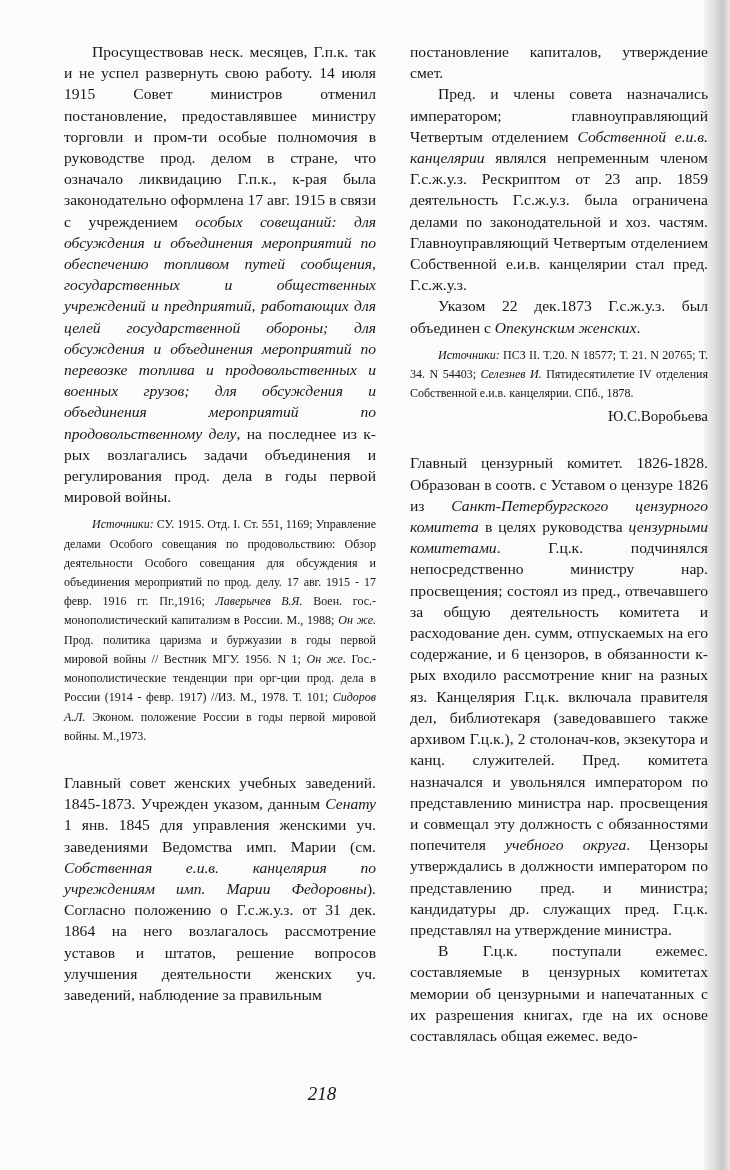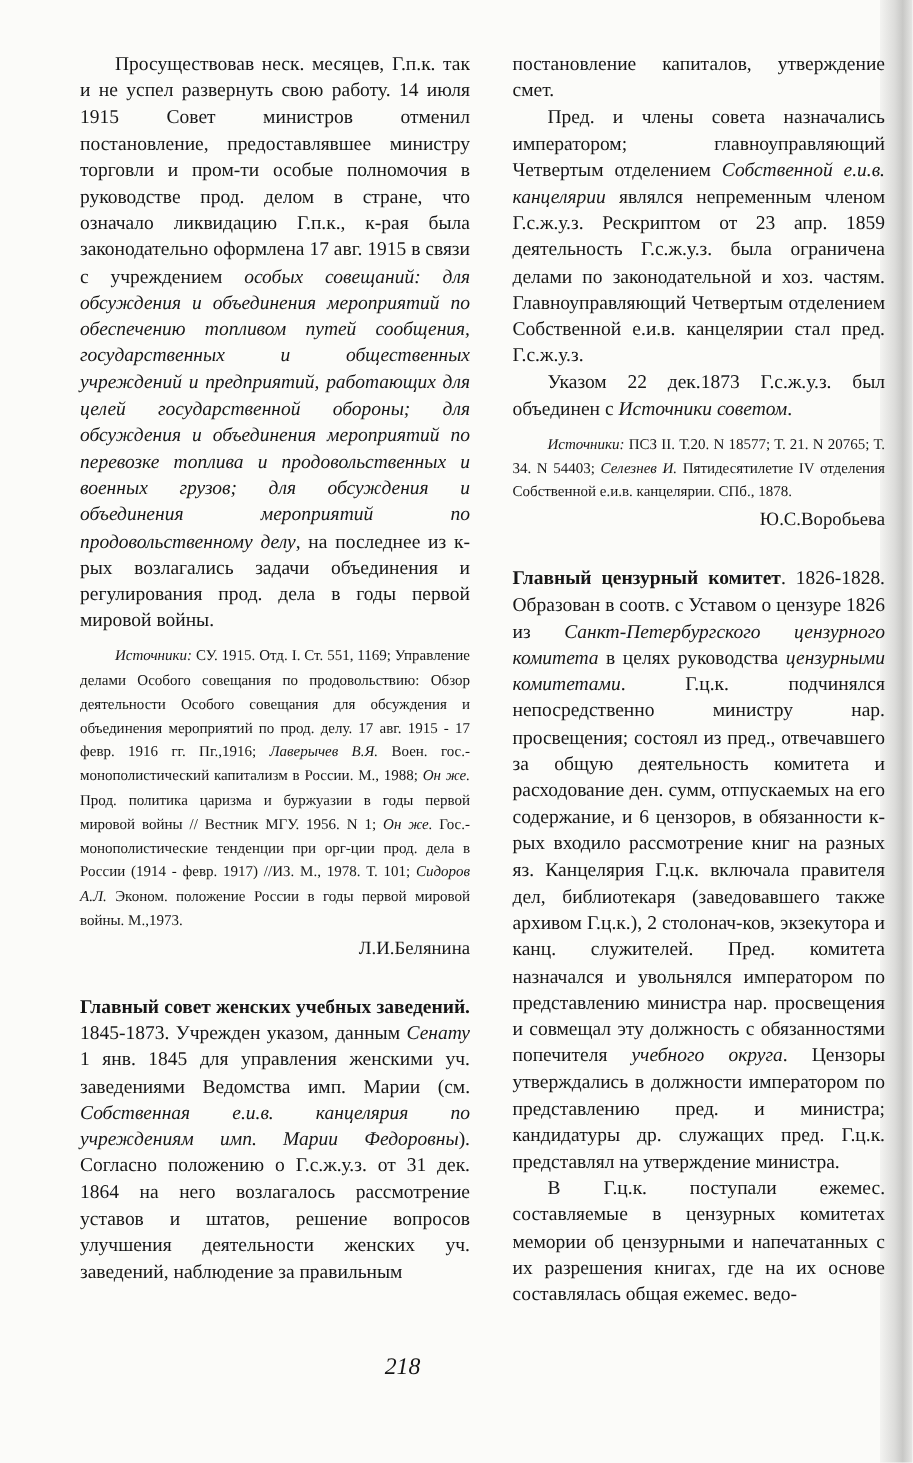--- a/index.html
+++ b/index.html
@@ -21,47 +21,46 @@
   }
   .col.left { left: 64px; width: 312px; }
   .col.right { left: 410px; width: 298px; }
   p { margin: 0; }
   .indent { text-indent: 28px; }
   .src { font-size: 12px; line-height: 19.2px; }
   .src.gap { margin-top: 8px; }
   .sig { text-align: right; font-size: 15px; line-height: 19px; margin-top: 4px; }
   .entry { margin-top: 26px; }
   i { font-style: italic; }
-  b { font-weight: bold; }
+  b { font-weight: normal; }
   .pageno {
     position: absolute; top: 1083px; left: 0; width: 644px;
     text-align: center; font-style: italic; font-size: 19px;
   }
 </style>
 </head>
 <body>
 
 <div class="edge"></div>
 
 <div class="col left">
   <p class="indent"><span>Просуществовав неск. месяцев, Г.п.к. так и не успел развернуть свою работу. 14 июля 1915 Совет министров отменил постановление, предоставлявшее министру торговли и пром-ти особые полномочия в руководстве прод. делом в стране, что означало ликвидацию Г.п.к., к-рая была законодательно оформлена 17 авг. 1915 в связи с учреждением </span><i>особых совещаний: для обсуждения и объединения мероприятий по обеспечению топливом путей сообщения, государственных и общественных учреждений и предприятий, работающих для целей государственной обороны; для обсуждения и объединения мероприятий по перевозке топлива и продовольственных и военных грузов; для обсуждения и объединения мероприятий по продовольственному делу</i><span>, на последнее из к-рых возлагались задачи объединения и регулирования прод. дела в годы первой мировой войны.</span></p>
 
   <p class="indent src gap"><i>Источники:</i><span> СУ. 1915. Отд. I. Ст. 551, 1169; Управление делами Особого совещания по продовольствию: Обзор деятельности Особого совещания для обсуждения и объединения мероприятий по прод. делу. 17 авг. 1915 - 17 февр. 1916 гг. Пг.,1916; </span><i>Лаверычев В.Я.</i><span> Воен. гос.-монополистический капитализм в России. М., 1988; </span><i>Он же.</i><span> Прод. политика царизма и буржуазии в годы первой мировой войны // Вестник МГУ. 1956. N 1; </span><i>Он же.</i><span> Гос.-монополистические тенденции при орг-ции прод. дела в России (1914 - февр. 1917) //ИЗ. М., 1978. Т. 101; </span><i>Сидоров А.Л.</i><span> Эконом. положение России в годы первой мировой войны. М.,1973.</span></p>
 
-  <p class="sig">Л.И.Белянина</p>
 
   <p class="entry"><b>Главный совет женских учебных заведений.</b><span> 1845-1873. Учрежден указом, данным </span><i>Сенату</i><span> 1 янв. 1845 для управления женскими уч. заведениями Ведомства имп. Марии (см. </span><i>Собственная е.и.в. канцелярия по учреждениям имп. Марии Федоровны</i><span>). Согласно положению о Г.с.ж.у.з. от 31 дек. 1864 на него возлагалось рассмотрение уставов и штатов, решение вопросов улучшения деятельности женских уч. заведений, наблюдение за правильным</span></p>
 </div>
 
 <div class="col right">
   <p>постановление капиталов, утверждение смет.</p>
 
   <p class="indent"><span>Пред. и члены совета назначались императором; главноуправляющий Четвертым отделением </span><i>Собственной е.и.в. канцелярии</i><span> являлся непременным членом Г.с.ж.у.з. Рескриптом от 23 апр. 1859 деятельность Г.с.ж.у.з. была ограничена делами по законодательной и хоз. частям. Главноуправляющий Четвертым отделением Собственной е.и.в. канцелярии стал пред. Г.с.ж.у.з.</span></p>
 
-  <p class="indent"><span>Указом 22 дек.1873 Г.с.ж.у.з. был объединен с </span><i>Источники советом</i><span>.</span></p>
+  <p class="indent"><span>Указом 22 дек.1873 Г.с.ж.у.з. был объединен с </span><i>Опекунским женских</i><span>.</span></p>
 
   <p class="indent src gap"><i>Источники:</i><span> ПСЗ II. Т.20. N 18577; Т. 21. N 20765; Т. 34. N 54403; </span><i>Селезнев И.</i><span> Пятидесятилетие IV отделения Собственной е.и.в. канцелярии. СПб., 1878.</span></p>
 
   <p class="sig">Ю.С.Воробьева</p>
 
   <p class="entry"><b>Главный цензурный комитет</b><span>. 1826-1828. Образован в соотв. с Уставом о цензуре 1826 из </span><i>Санкт-Петербургского цензурного комитета</i><span> в целях руководства </span><i>цензурными комитетами</i><span>. Г.ц.к. подчинялся непосредственно министру нар. просвещения; состоял из пред., отвечавшего за общую деятельность комитета и расходование ден. сумм, отпускаемых на его содержание, и 6 цензоров, в обязанности к-рых входило рассмотрение книг на разных яз. Канцелярия Г.ц.к. включала правителя дел, библиотекаря (заведовавшего также архивом Г.ц.к.), 2 столонач-ков, экзекутора и канц. служителей. Пред. комитета назначался и увольнялся императором по представлению министра нар. просвещения и совмещал эту должность с обязанностями попечителя </span><i>учебного округа</i><span>. Цензоры утверждались в должности императором по представлению пред. и министра; кандидатуры др. служащих пред. Г.ц.к. представлял на утверждение министра.</span></p>
 
   <p class="indent">В Г.ц.к. поступали ежемес. составляемые в цензурных комитетах мемории об цензурными и напечатанных с их разрешения книгах, где на их основе составлялась общая ежемес. ведо-</p>
 </div>
 

